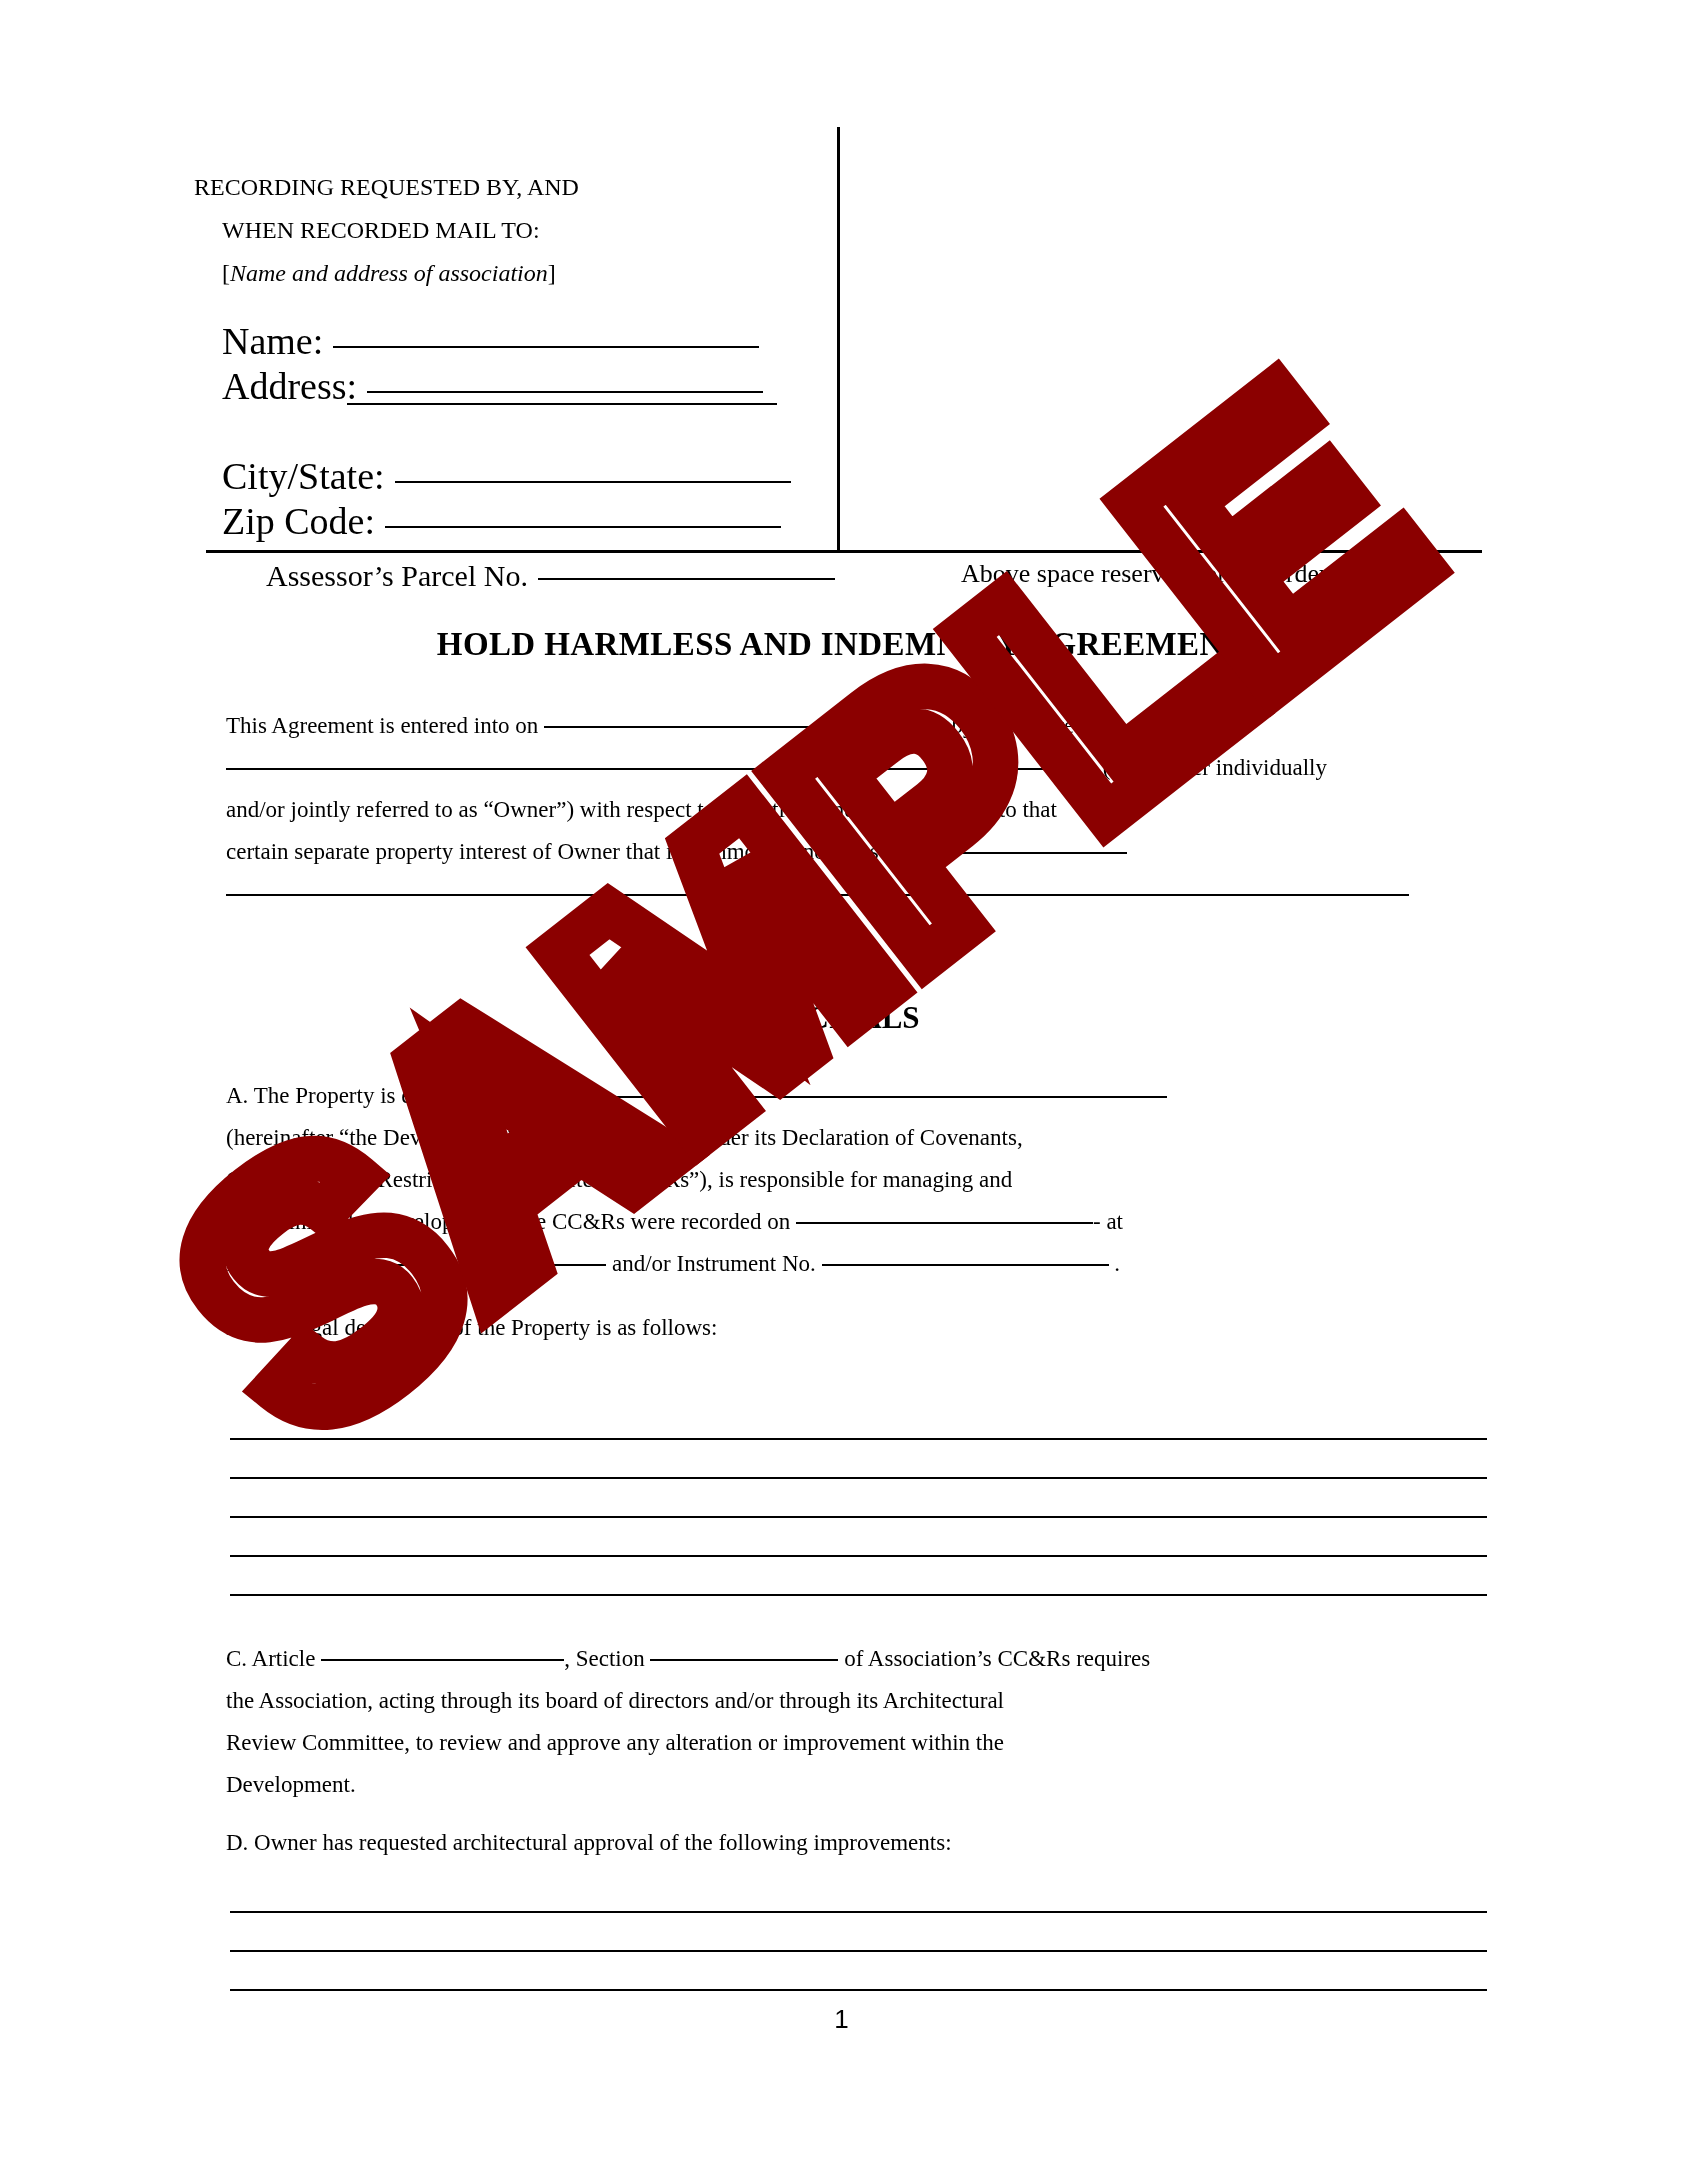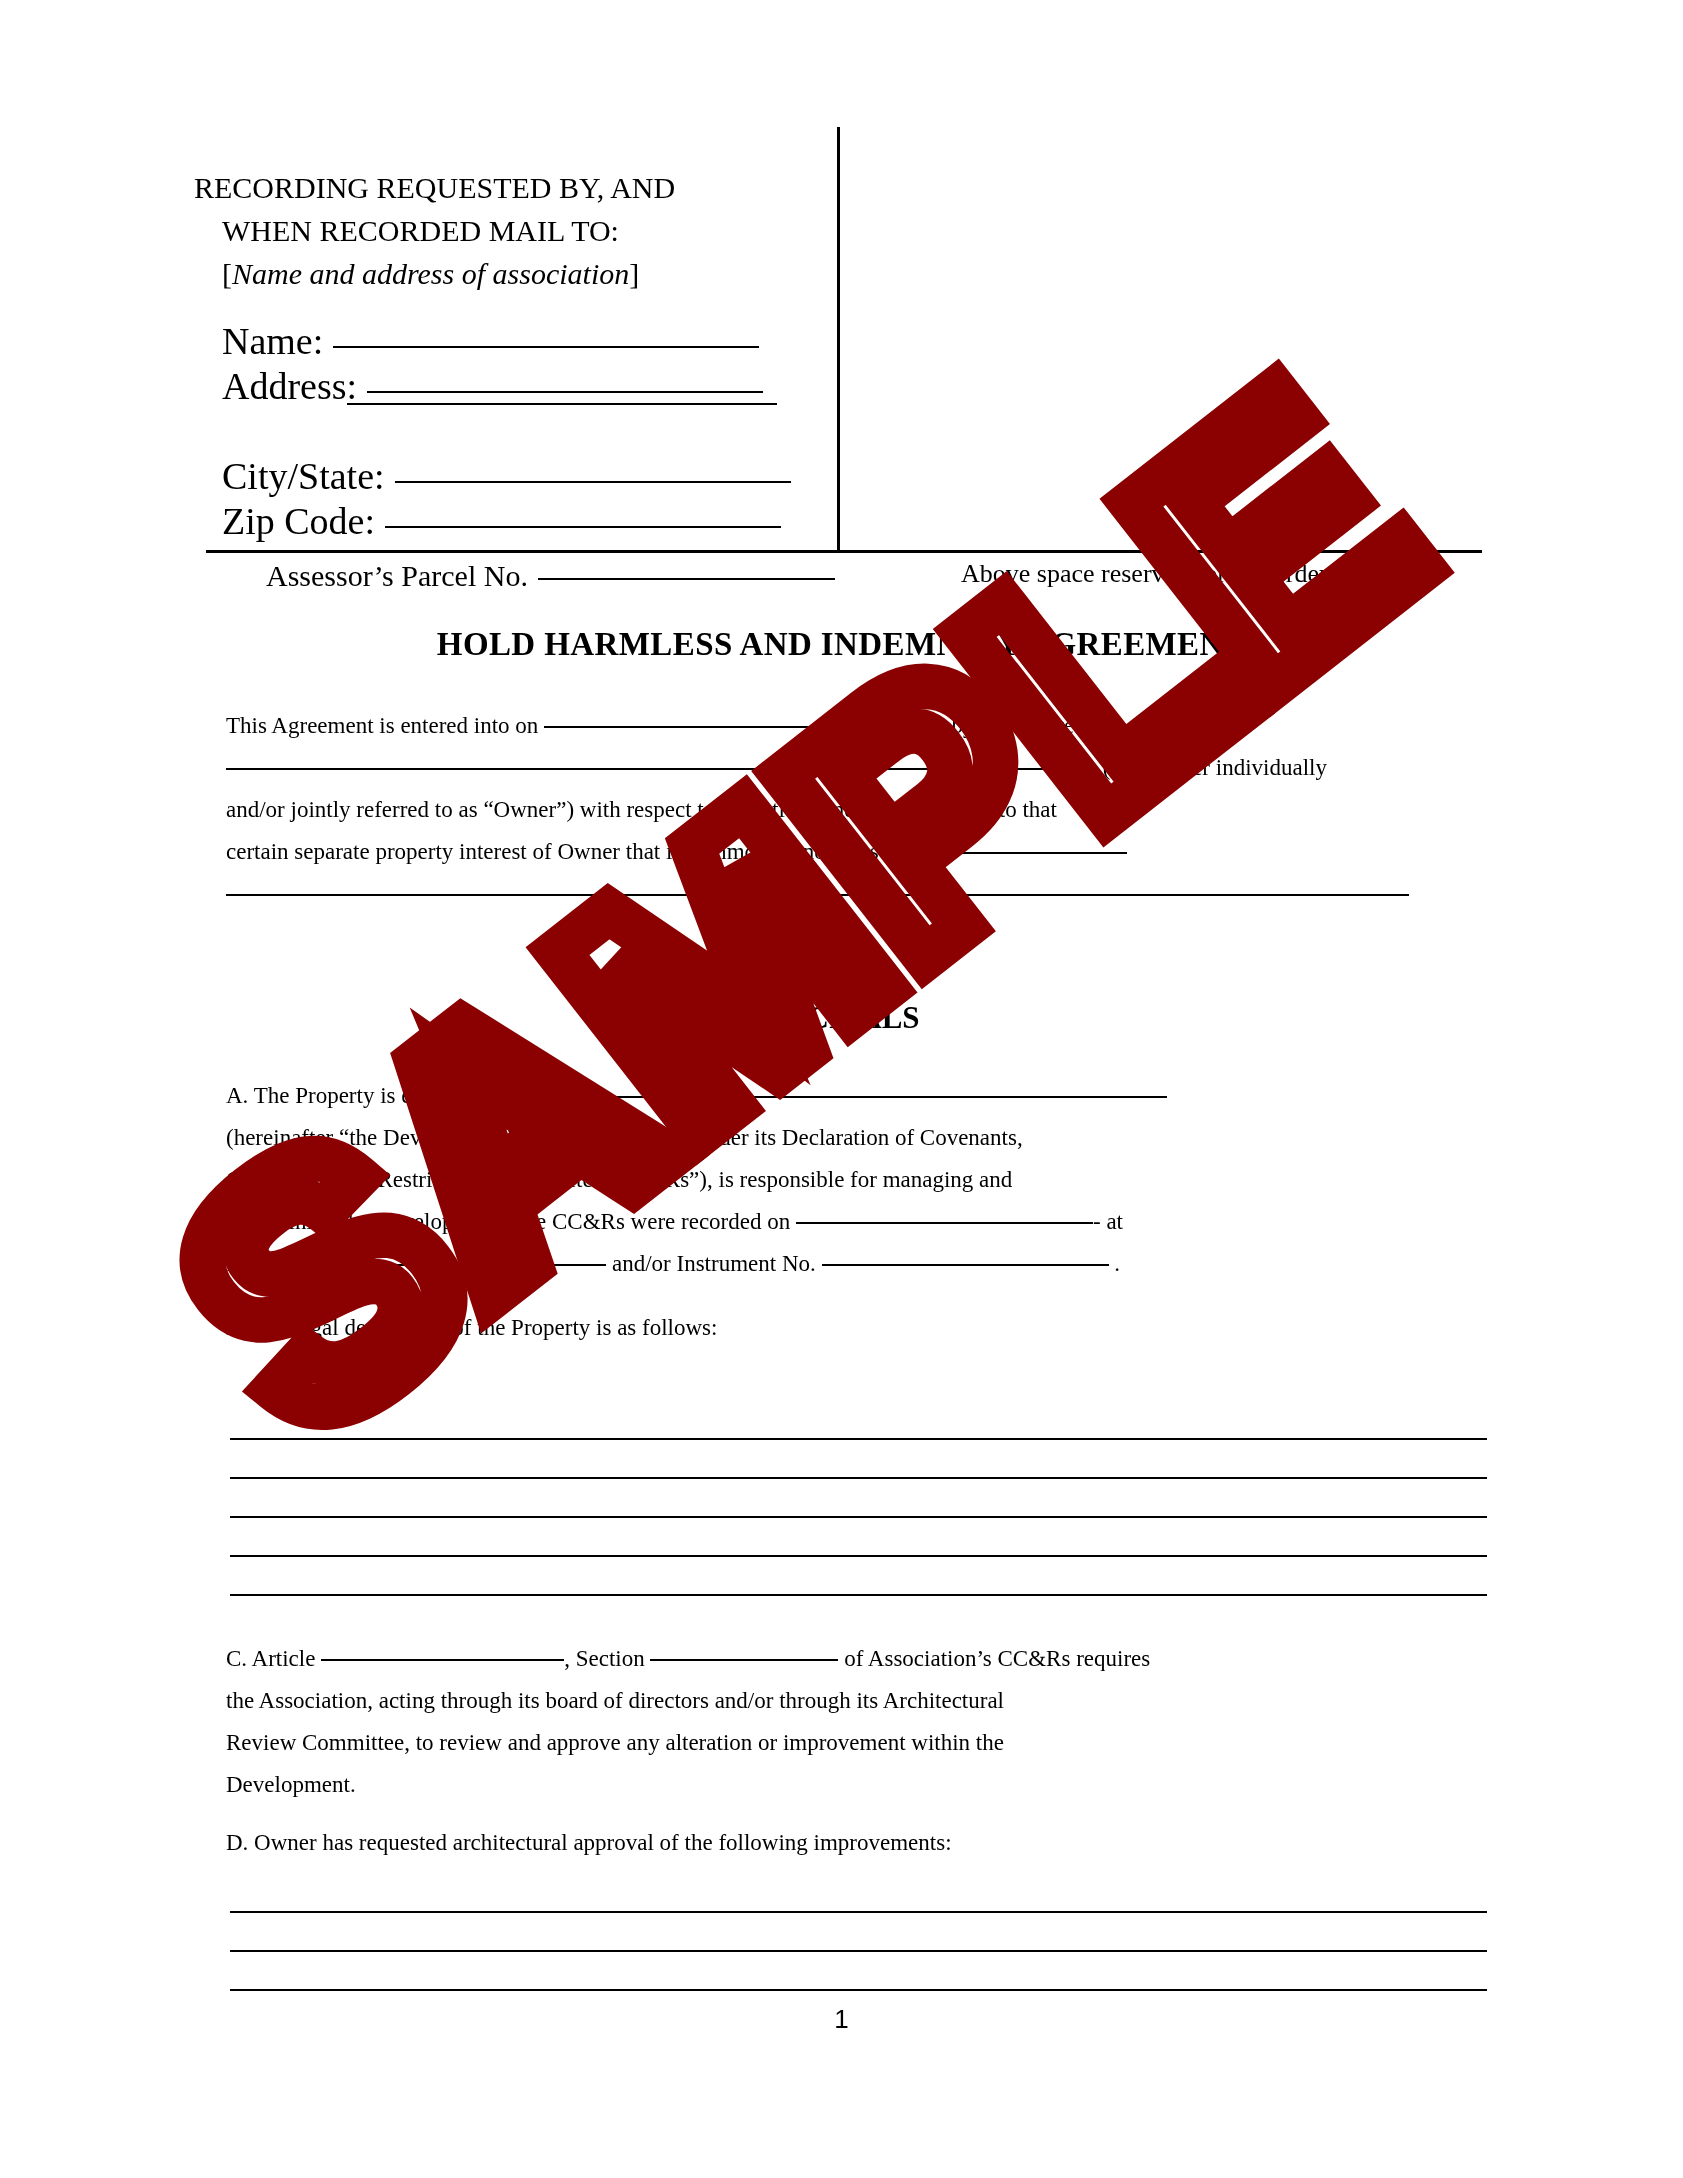--- a/index.html
+++ b/index.html
@@ -18,21 +18,21 @@
   }
 
   
   .rec-header {
     position: absolute;
     left: 194px;
     top: 166px;
     width: 1287px;
   }
   .rec-line {
-    font-size: 30px;
+    font-size: 24px;
     line-height: 43px;
     white-space: nowrap;
   }
   .rec-line.indent { padding-left: 28px; }
   .rec-italic { font-style: italic; }
 
   .field-rows {
     position: absolute;
     left: 222px;
     top: 319px;

